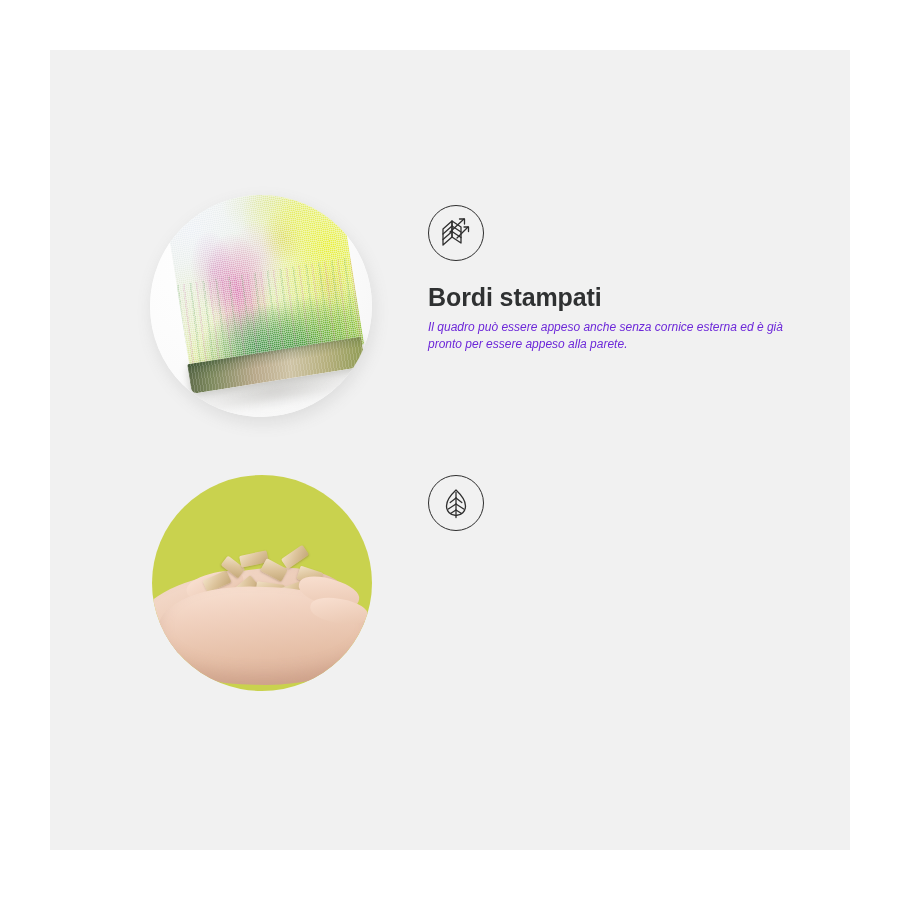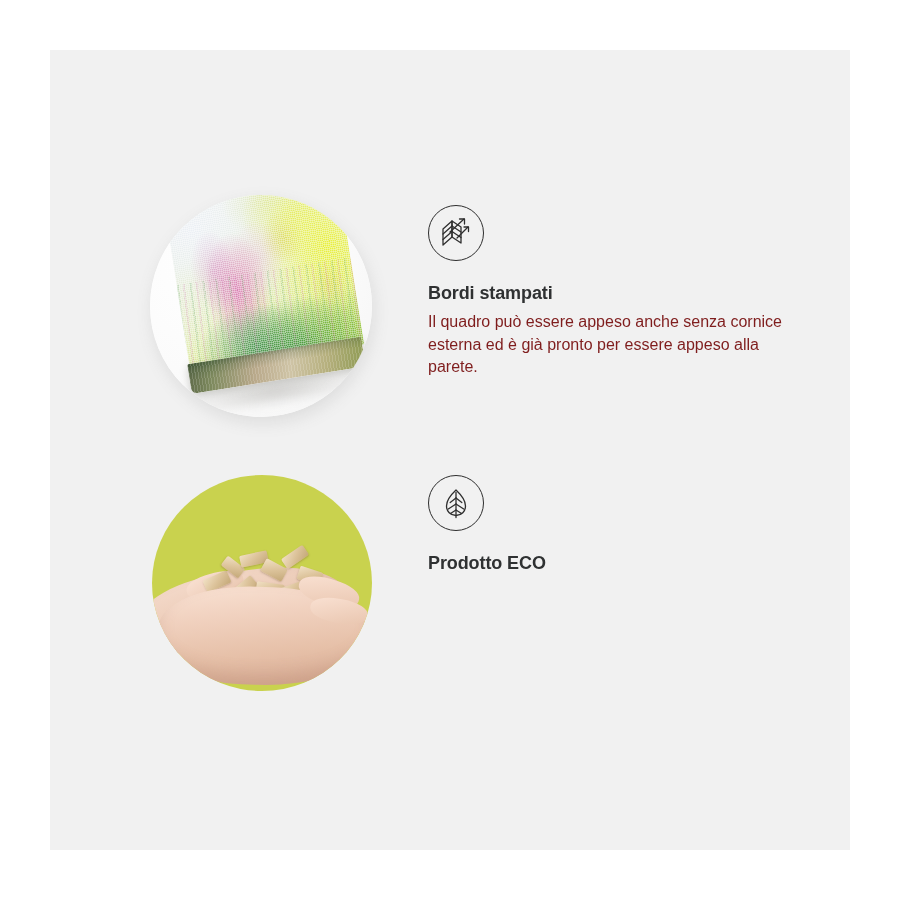--- a/index.html
+++ b/index.html
@@ -215,31 +215,32 @@
   .icon-circle {
     width:56px; height:56px;
     border-radius:50%;
     border:1.6px solid #2e2e2e;
     display:flex; align-items:center; justify-content:center;
     margin-bottom:22px;
   }
   .icon-circle svg { display:block; }
 
   .f-title {
-    font-size:18px;
+    font-size:25px;
     font-weight:bold;
     color:#2f3132;
     letter-spacing:-0.1px;
     margin-bottom:7px;
   }
   .f-body {
-    font-size:16px;
+    font-size:12px;
     line-height:1.42;
-    color:#7f1d1d;
+    color:#6d28d9;
     max-width:366px;
+    font-style:italic;
   }
 </style>
 </head>
 <body>
 
 <div id="page">
   <div class="panel">
 
     <div class="feature one">
 
@@ -317,18 +318,17 @@
 
             <path d="M16 11 L10.2 15.5"></path>
             <path d="M16 17 L8.3 22"></path>
             <path d="M16 23 L10.5 26.5"></path>
 
             <path d="M16 11 L21.8 15.5"></path>
             <path d="M16 17 L23.7 22"></path>
             <path d="M16 23 L21.5 26.5"></path>
           </svg>
         </div>
-        <div class="f-title">Prodotto ECO</div>
       </div>
     </div>
 
   </div>
 </div>
 
 </body></html>

